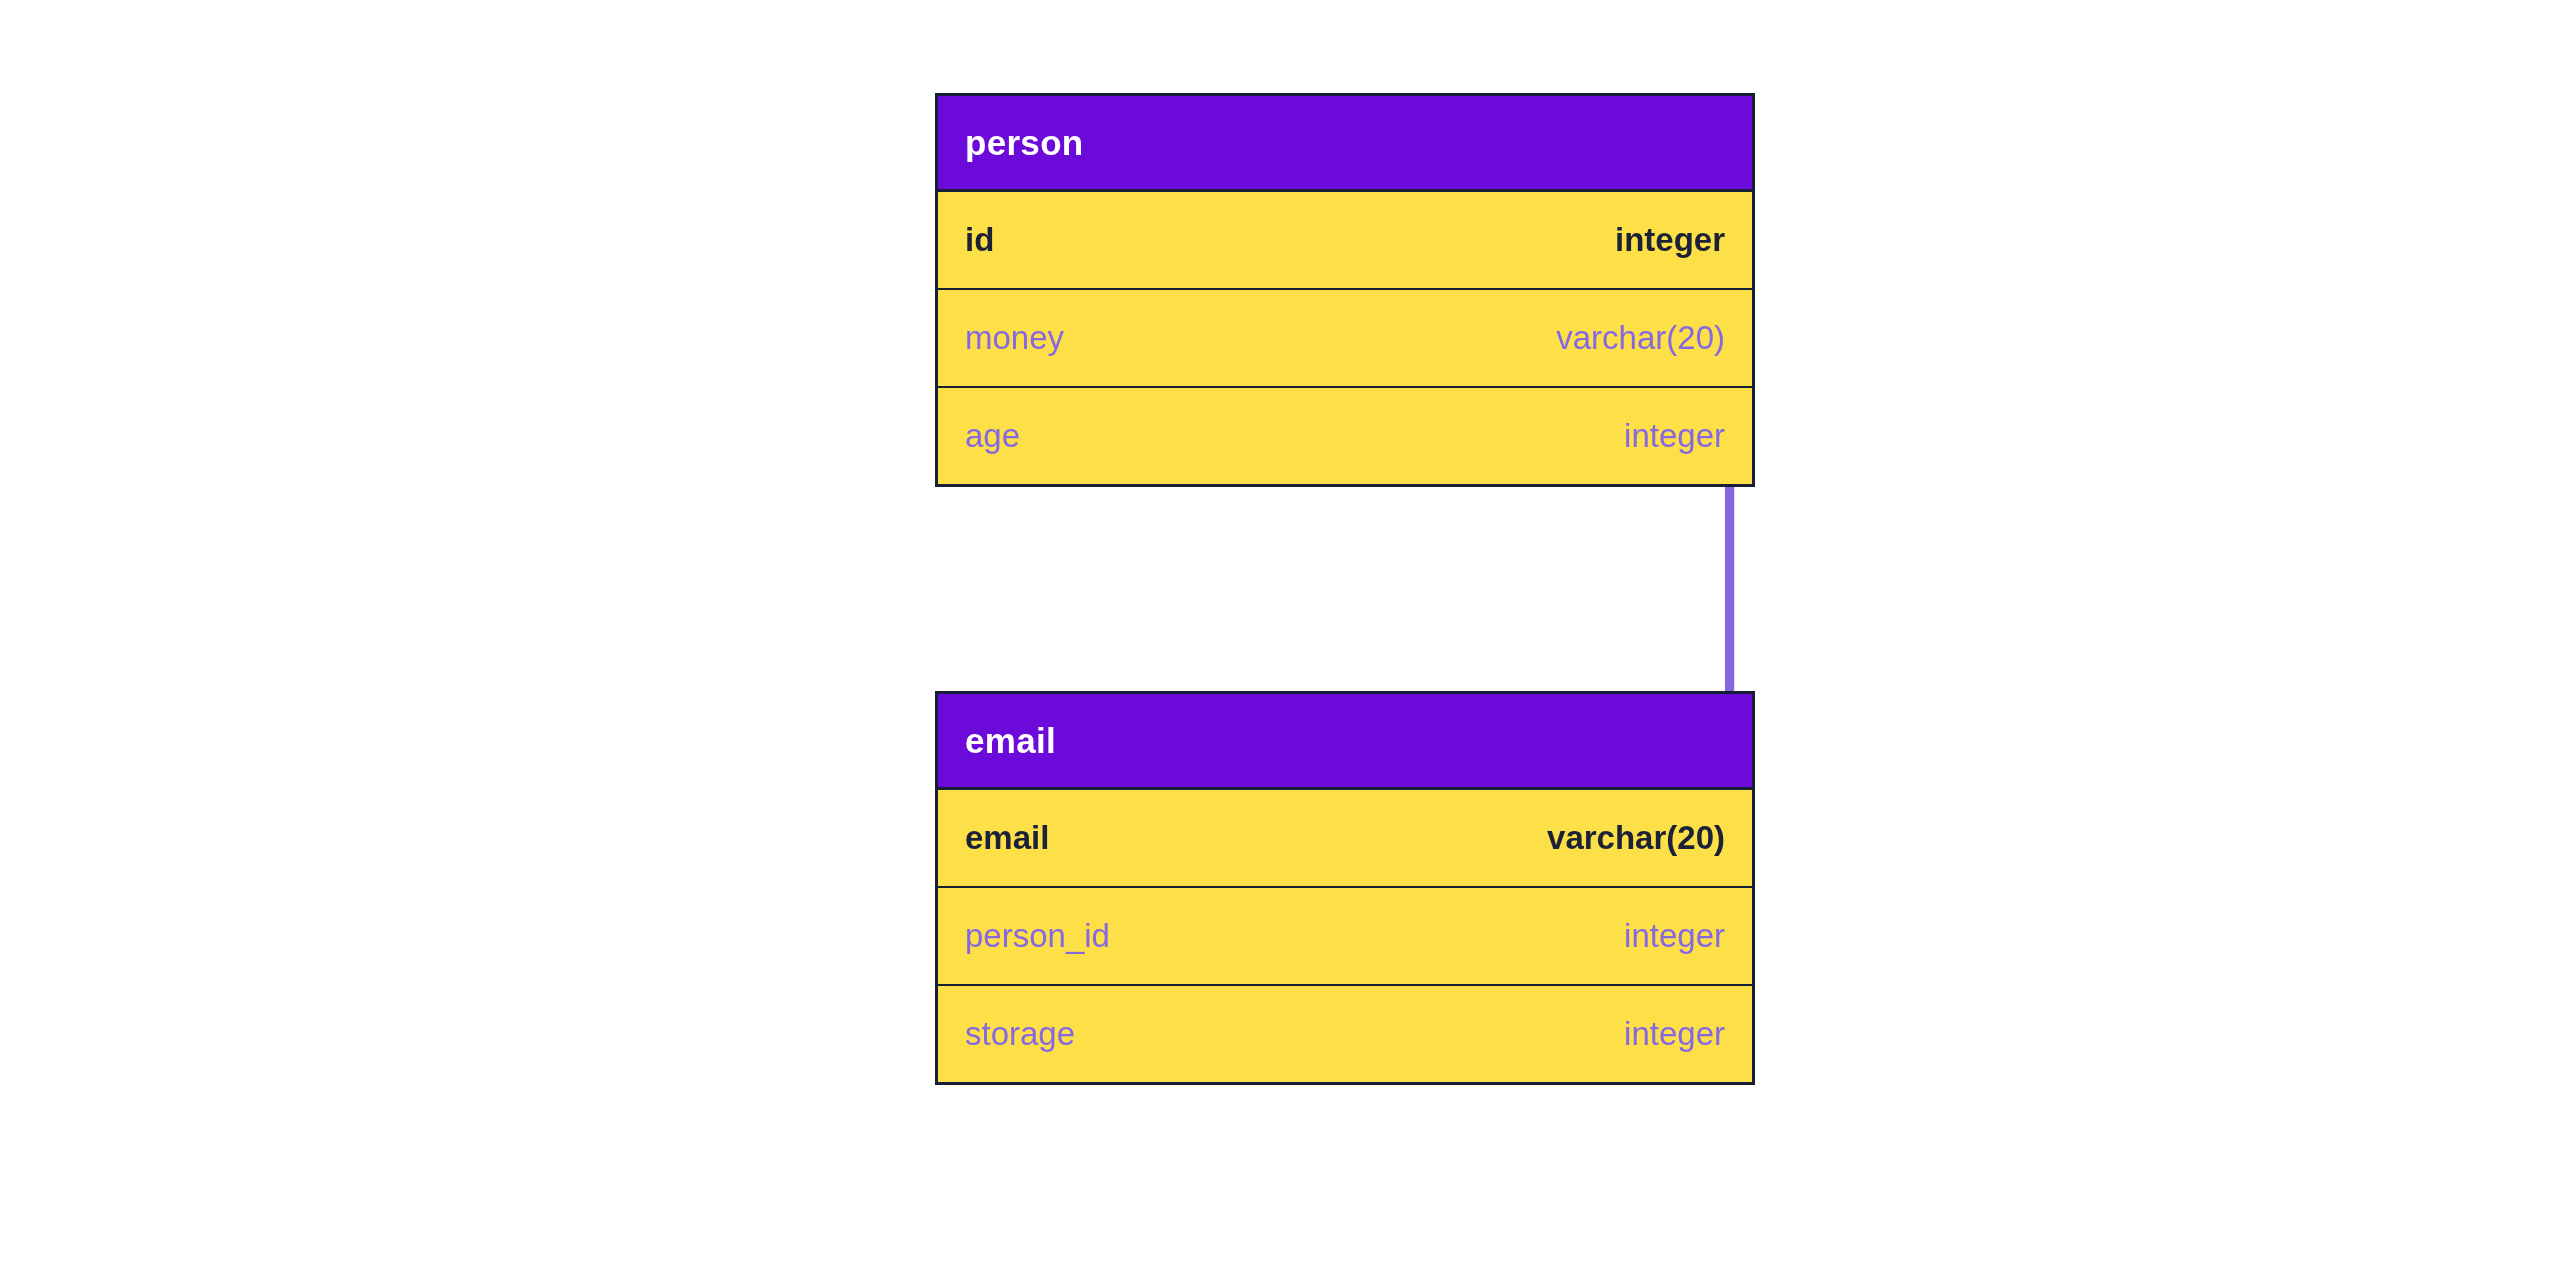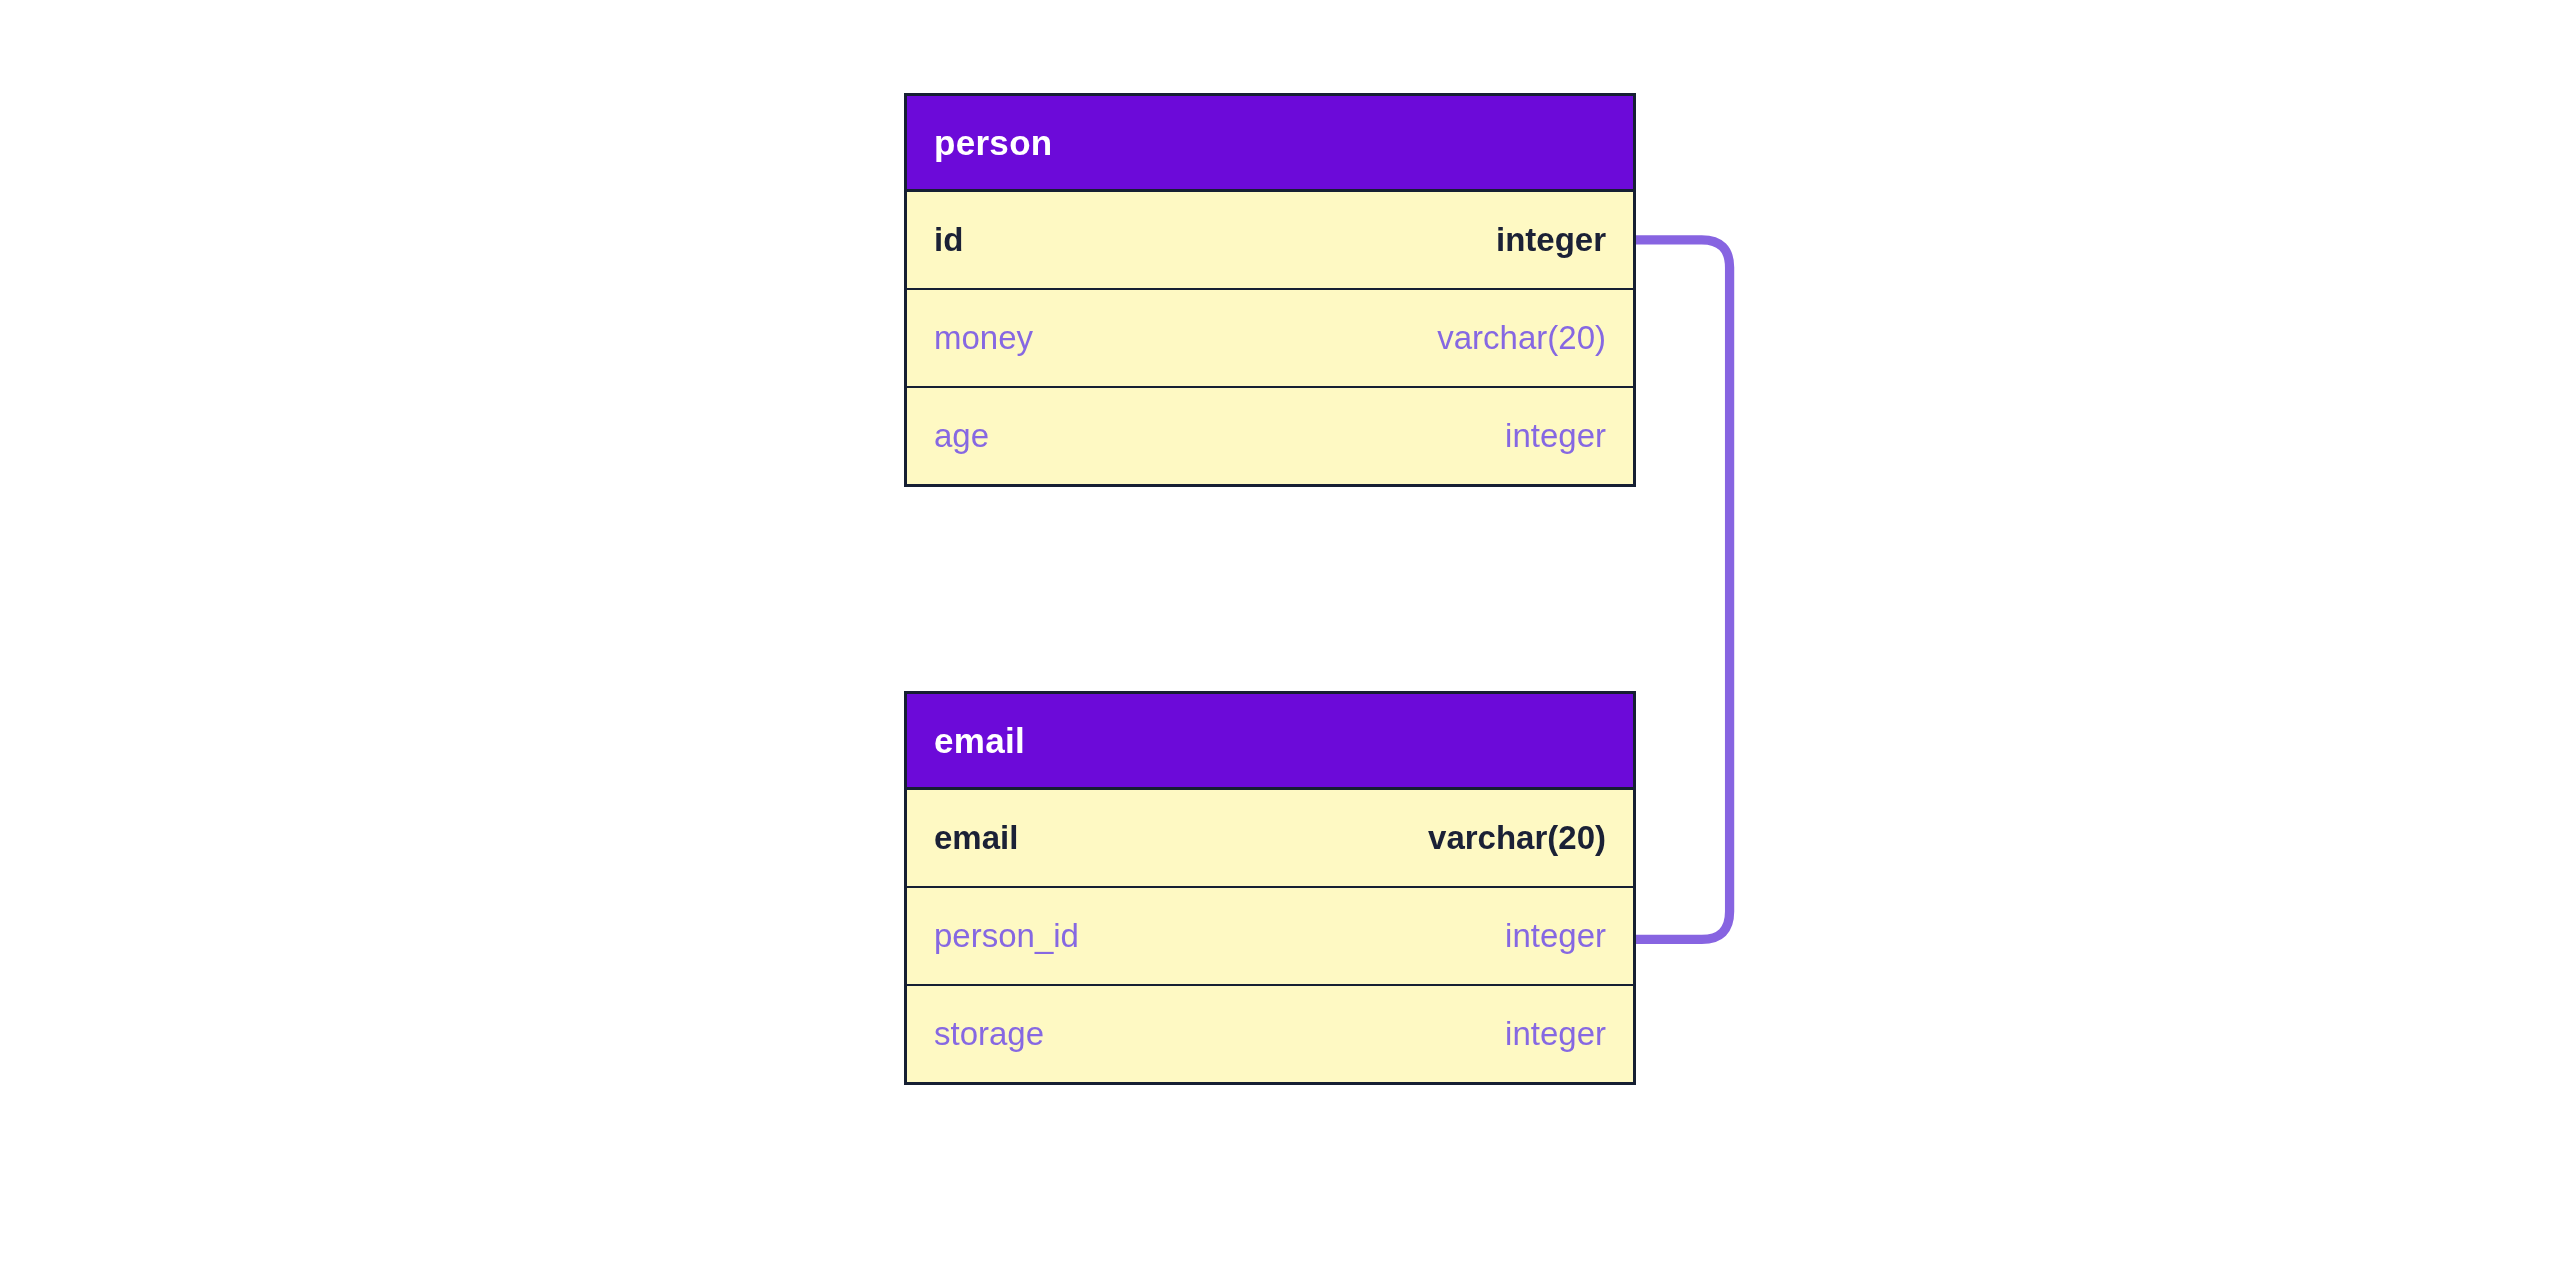--- a/index.html
+++ b/index.html
@@ -15,24 +15,25 @@
     position:relative;
     width:2576px;height:1288px;
     background:var(--background);
     font-family:"Liberation Sans","DejaVu Sans",sans-serif;
     overflow:hidden;
   }
   .edges{position:absolute;left:0;top:0;width:2576px;height:1288px;pointer-events:none;}
   .edges path{pointer-events:stroke;}
   .er-table{
     position:absolute;
-    width:732px;
+    width:820px;
     background:#ffffff;
     border:3.1px solid var(--border);
     box-sizing:border-box;
+    margin-left:31px;
   }
   .er-table--person{left:904px;top:93px;}
   .er-table--email{left:904px;top:691px;}
   .er-table__header{
     height:93px;
     background:var(--header-bg);
     border-bottom:3.1px solid var(--border);
     display:flex;align-items:center;
     padding:0 27px;
     box-sizing:content-box;
@@ -42,21 +43,21 @@
     font-size:35px;
     font-weight:bold;
     letter-spacing:0.3px;
   }
   .er-row{
     height:96px;
     display:flex;align-items:center;justify-content:space-between;
     padding:0 27px;
     font-size:33px;
     color:var(--row-text);
-    background:#fef9c3;
+    background:#fde047;
   }
   .er-row + .er-row{border-top:2.5px solid var(--border);}
   .er-row--pk{color:var(--pk-text);font-weight:bold;}
   .er-row__name{text-align:left;}
   .er-row__type{text-align:left;}
 </style>
 </head>
 <body>
 
 <div class="canvas">

